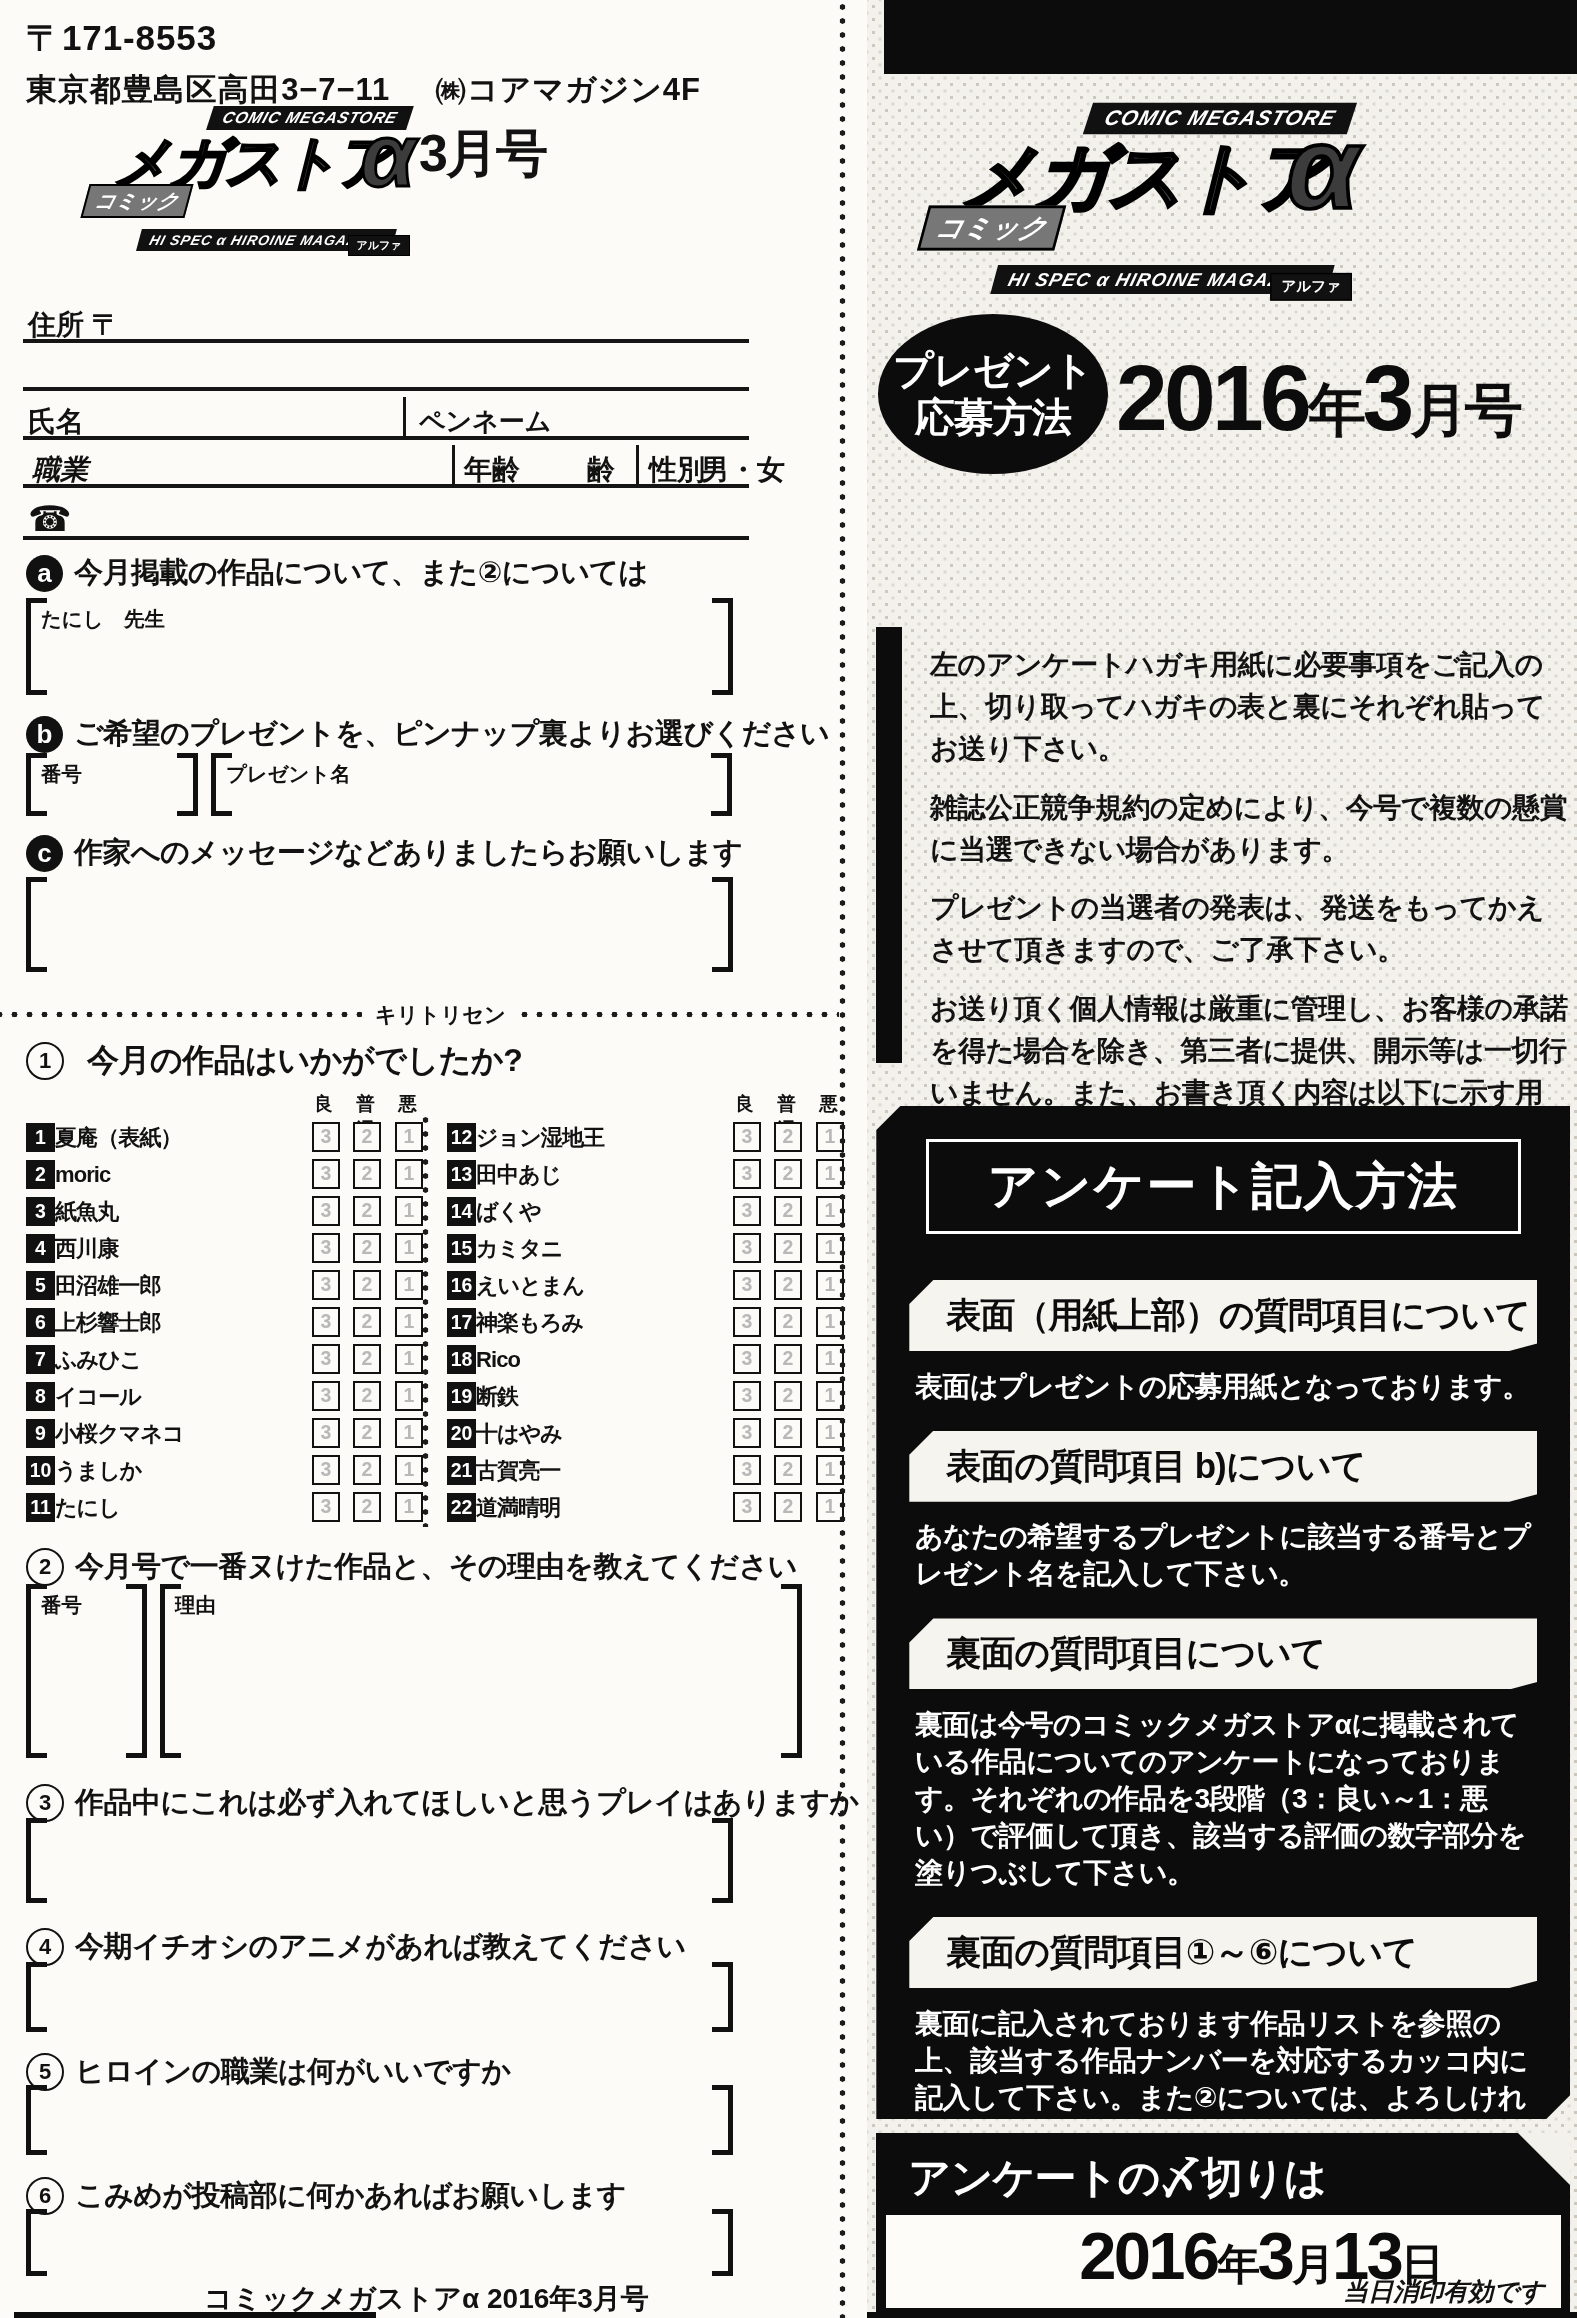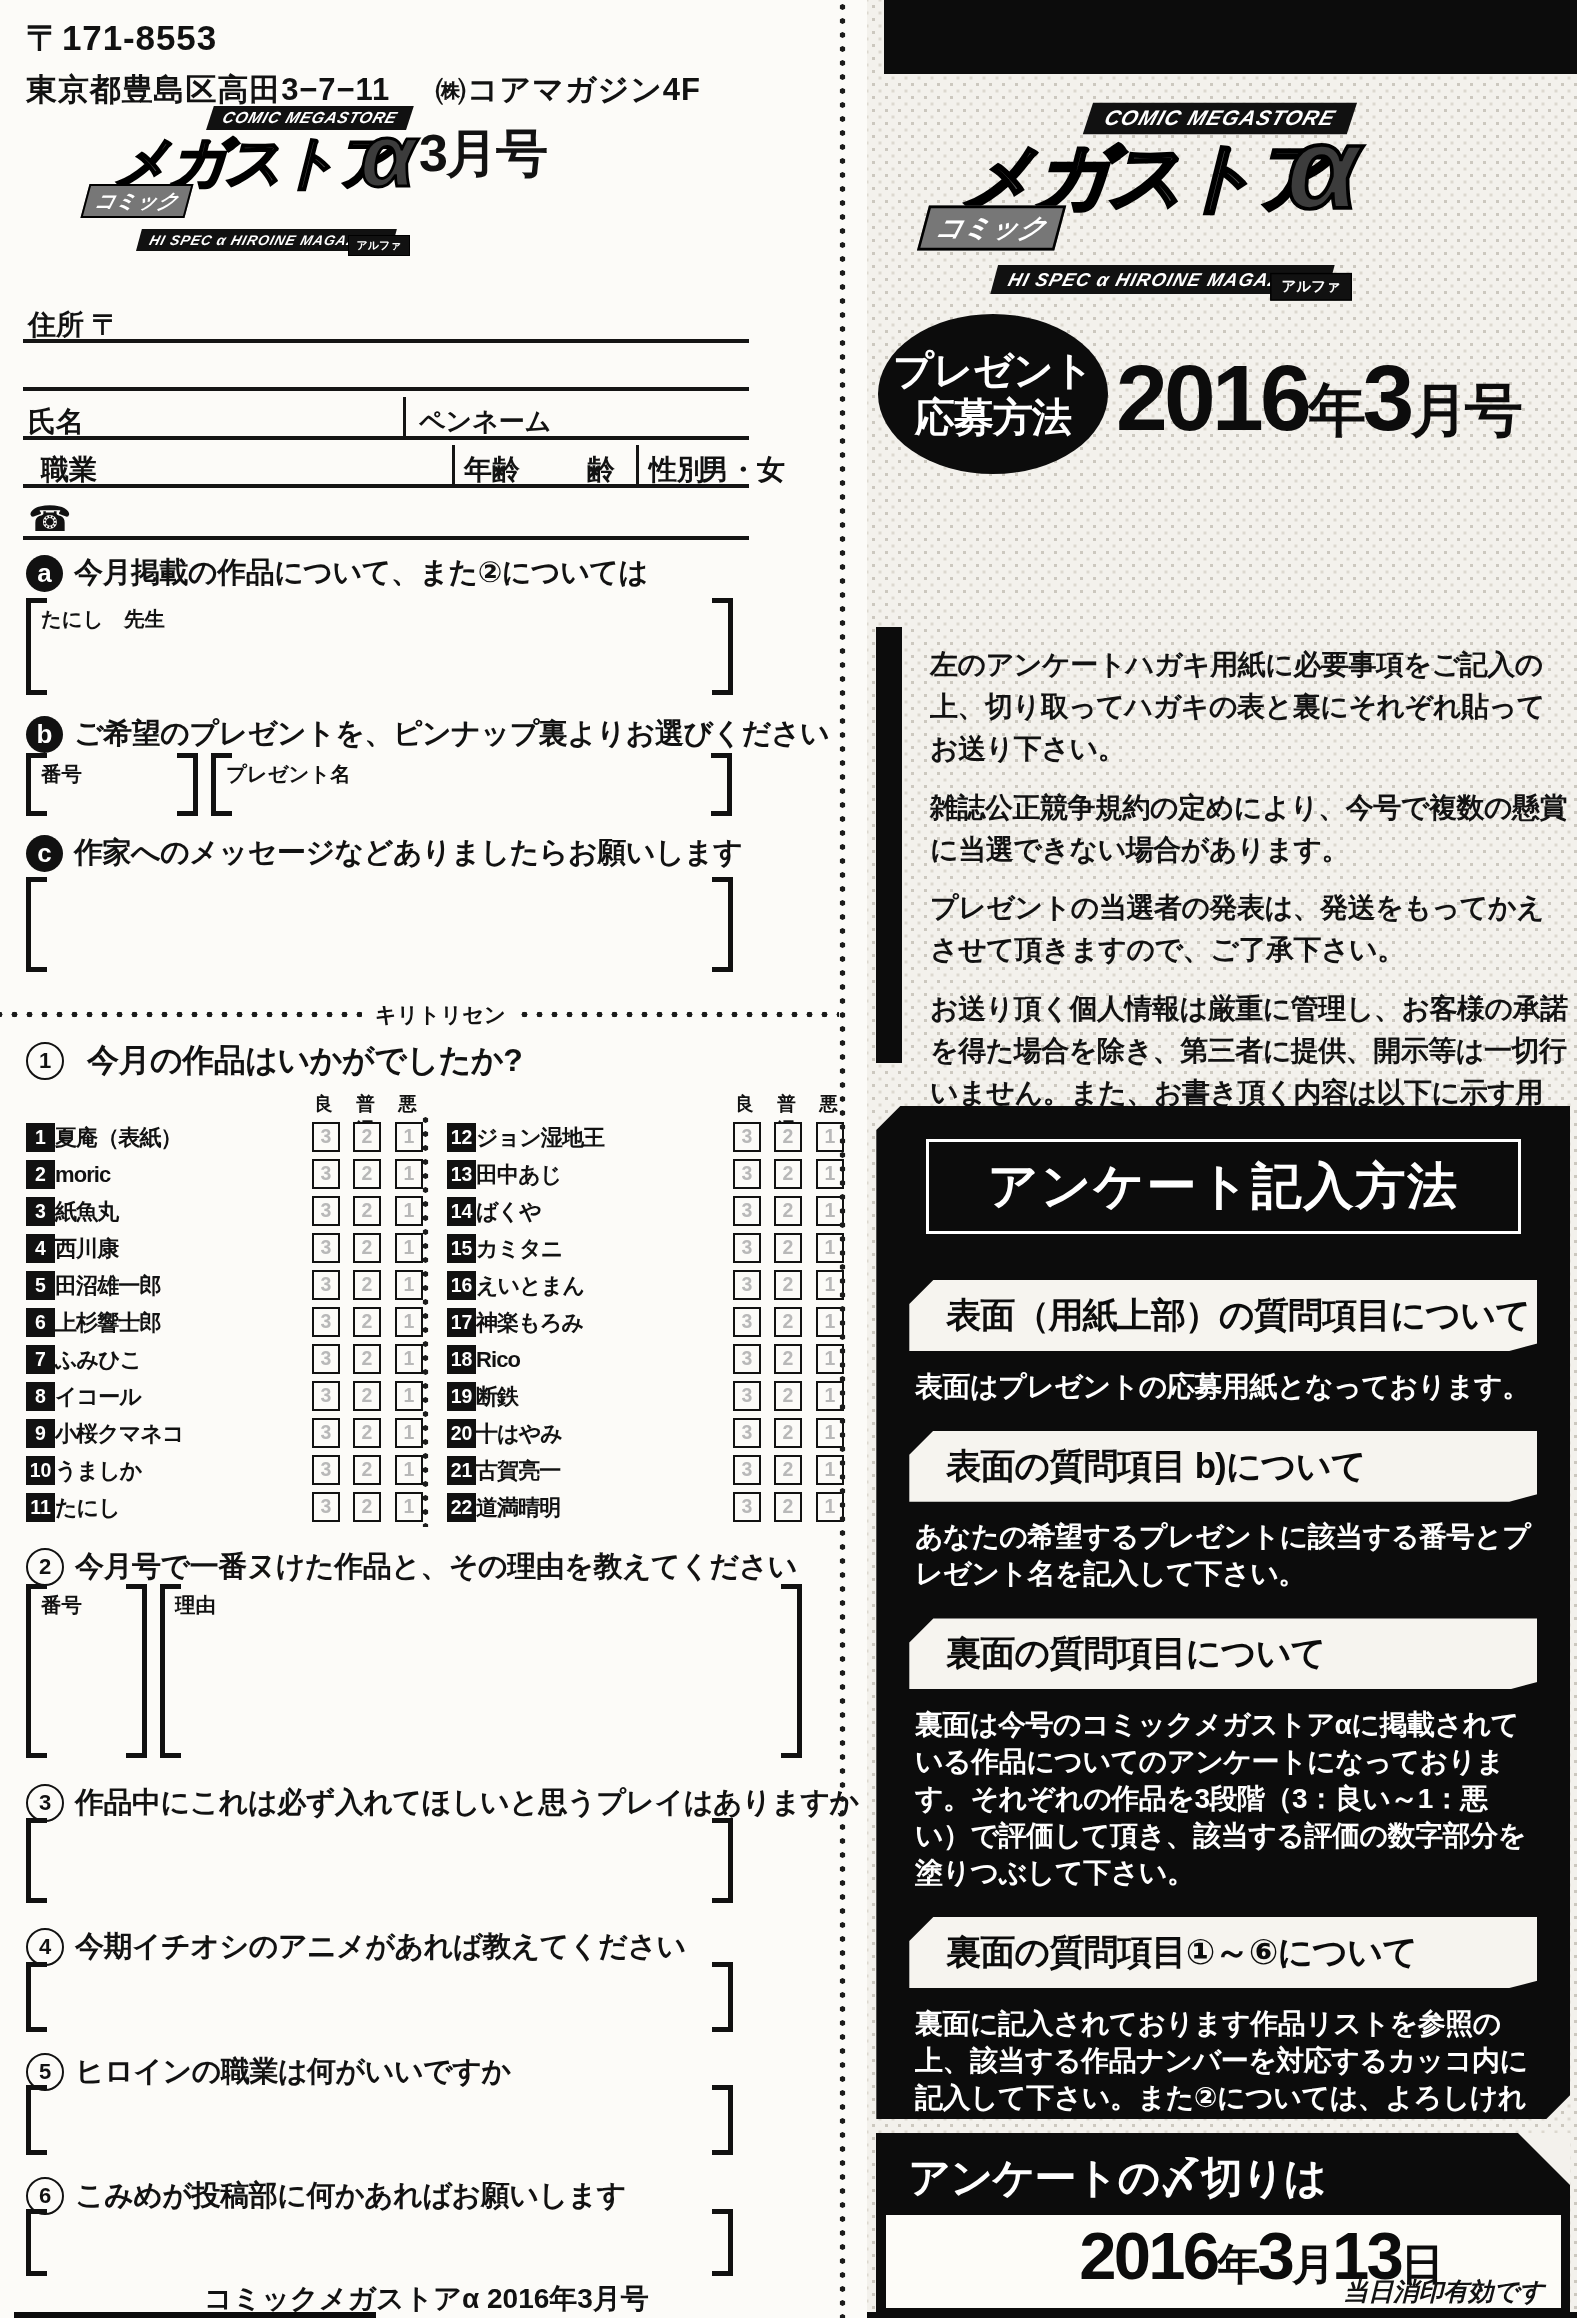--- a/index.html
+++ b/index.html
@@ -114,21 +114,21 @@
 
   <div class="formlabel" style="left:28px;top:306px;">住所 〒</div>
   <div class="hline" style="left:23px;top:339px;width:726px;"></div>
   <div class="hline" style="left:23px;top:387px;width:726px;"></div>
 
   <div class="formlabel" style="left:28px;top:403px;">氏名</div>
   <div class="vline" style="left:403px;top:397px;height:41px;"></div>
   <div class="formlabel" style="left:419px;top:404px;font-size:26px;">ペンネーム</div>
   <div class="hline" style="left:23px;top:436px;width:726px;"></div>
 
-  <div class="formlabel" style="left:41px;top:451px;">職業</div>
+  <div class="formlabel" style="left:32px;top:451px;font-style:italic;">職業</div>
   <div class="vline" style="left:452px;top:445px;height:41px;"></div>
   <div class="formlabel" style="left:464px;top:451px;font-weight:700;">年齢</div>
   <div class="formlabel" style="left:587px;top:451px;font-weight:700;">齢</div>
   <div class="vline" style="left:636px;top:445px;height:41px;"></div>
   <div class="formlabel" style="left:649px;top:451px;font-weight:700;">性別</div>
   <div class="formlabel" style="left:701px;top:451px;font-weight:700;">男・女</div>
   <div class="hline" style="left:23px;top:484px;width:726px;"></div>
 
   <div class="formlabel" style="left:28px;top:499px;font-size:35px;">☎</div>
   <div class="hline" style="left:23px;top:536px;width:726px;"></div>

